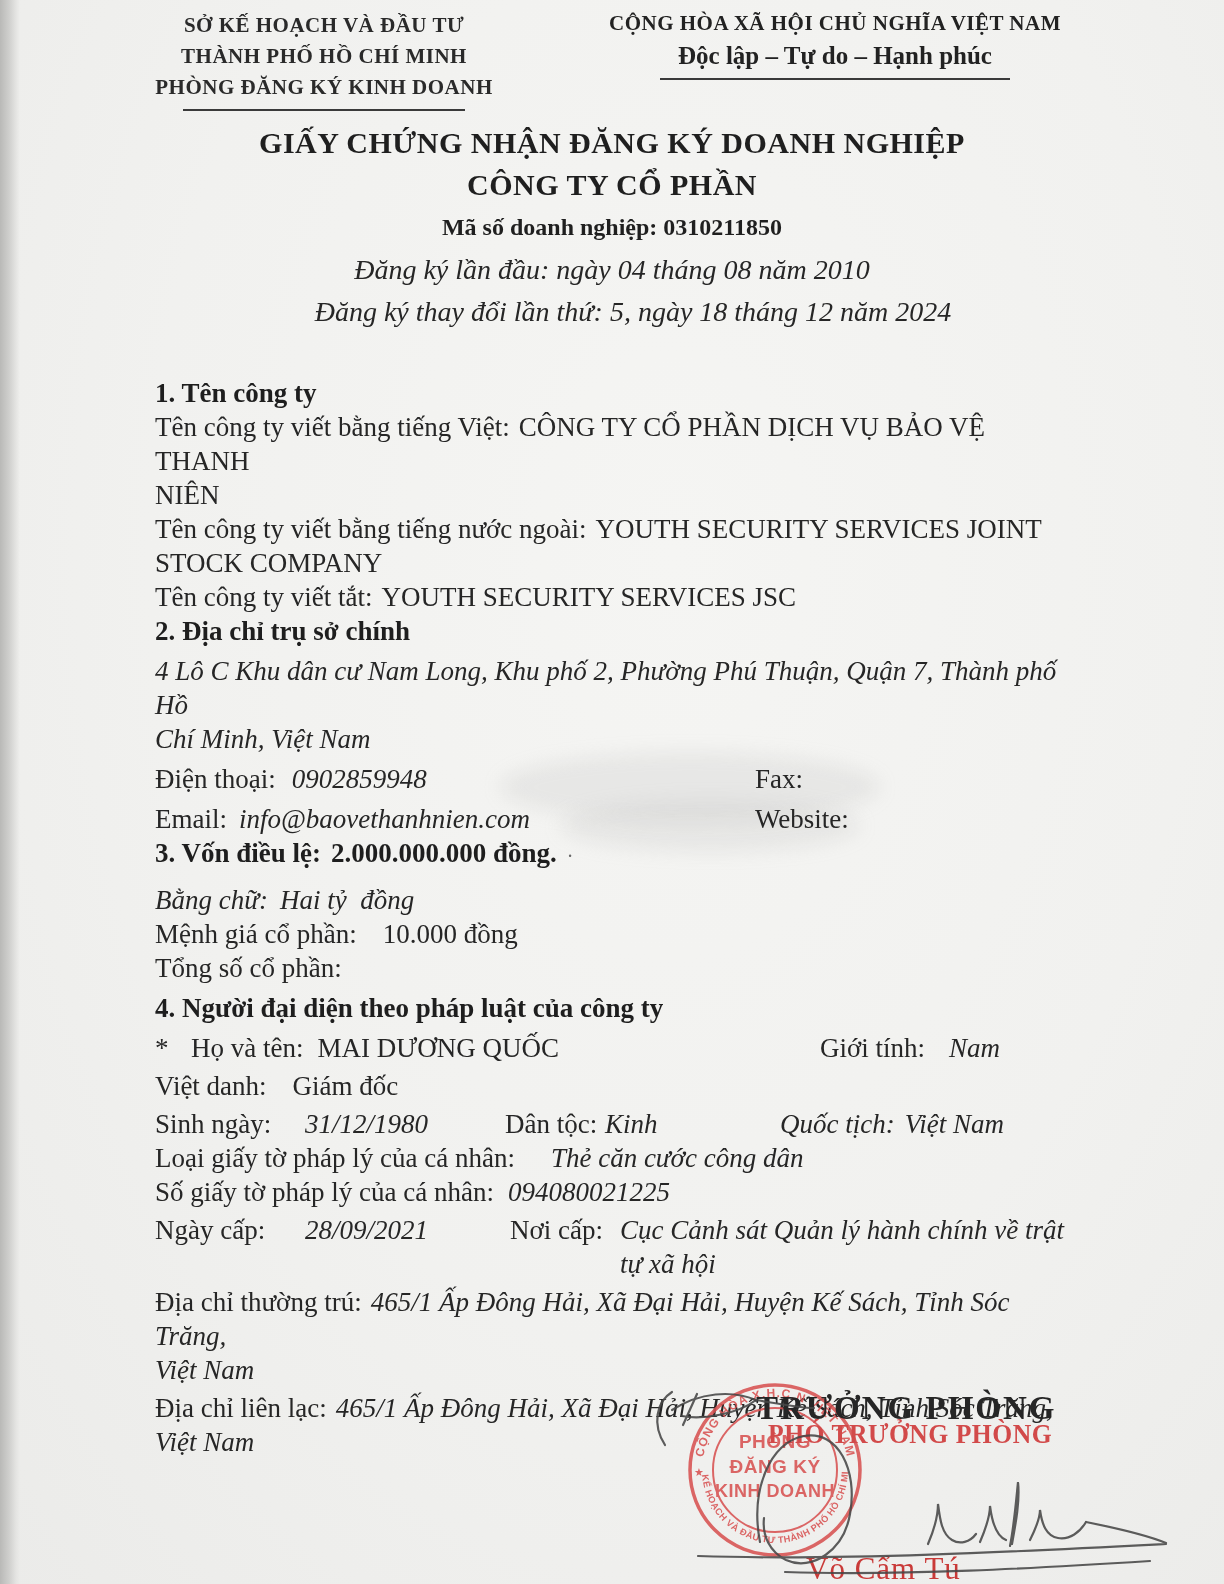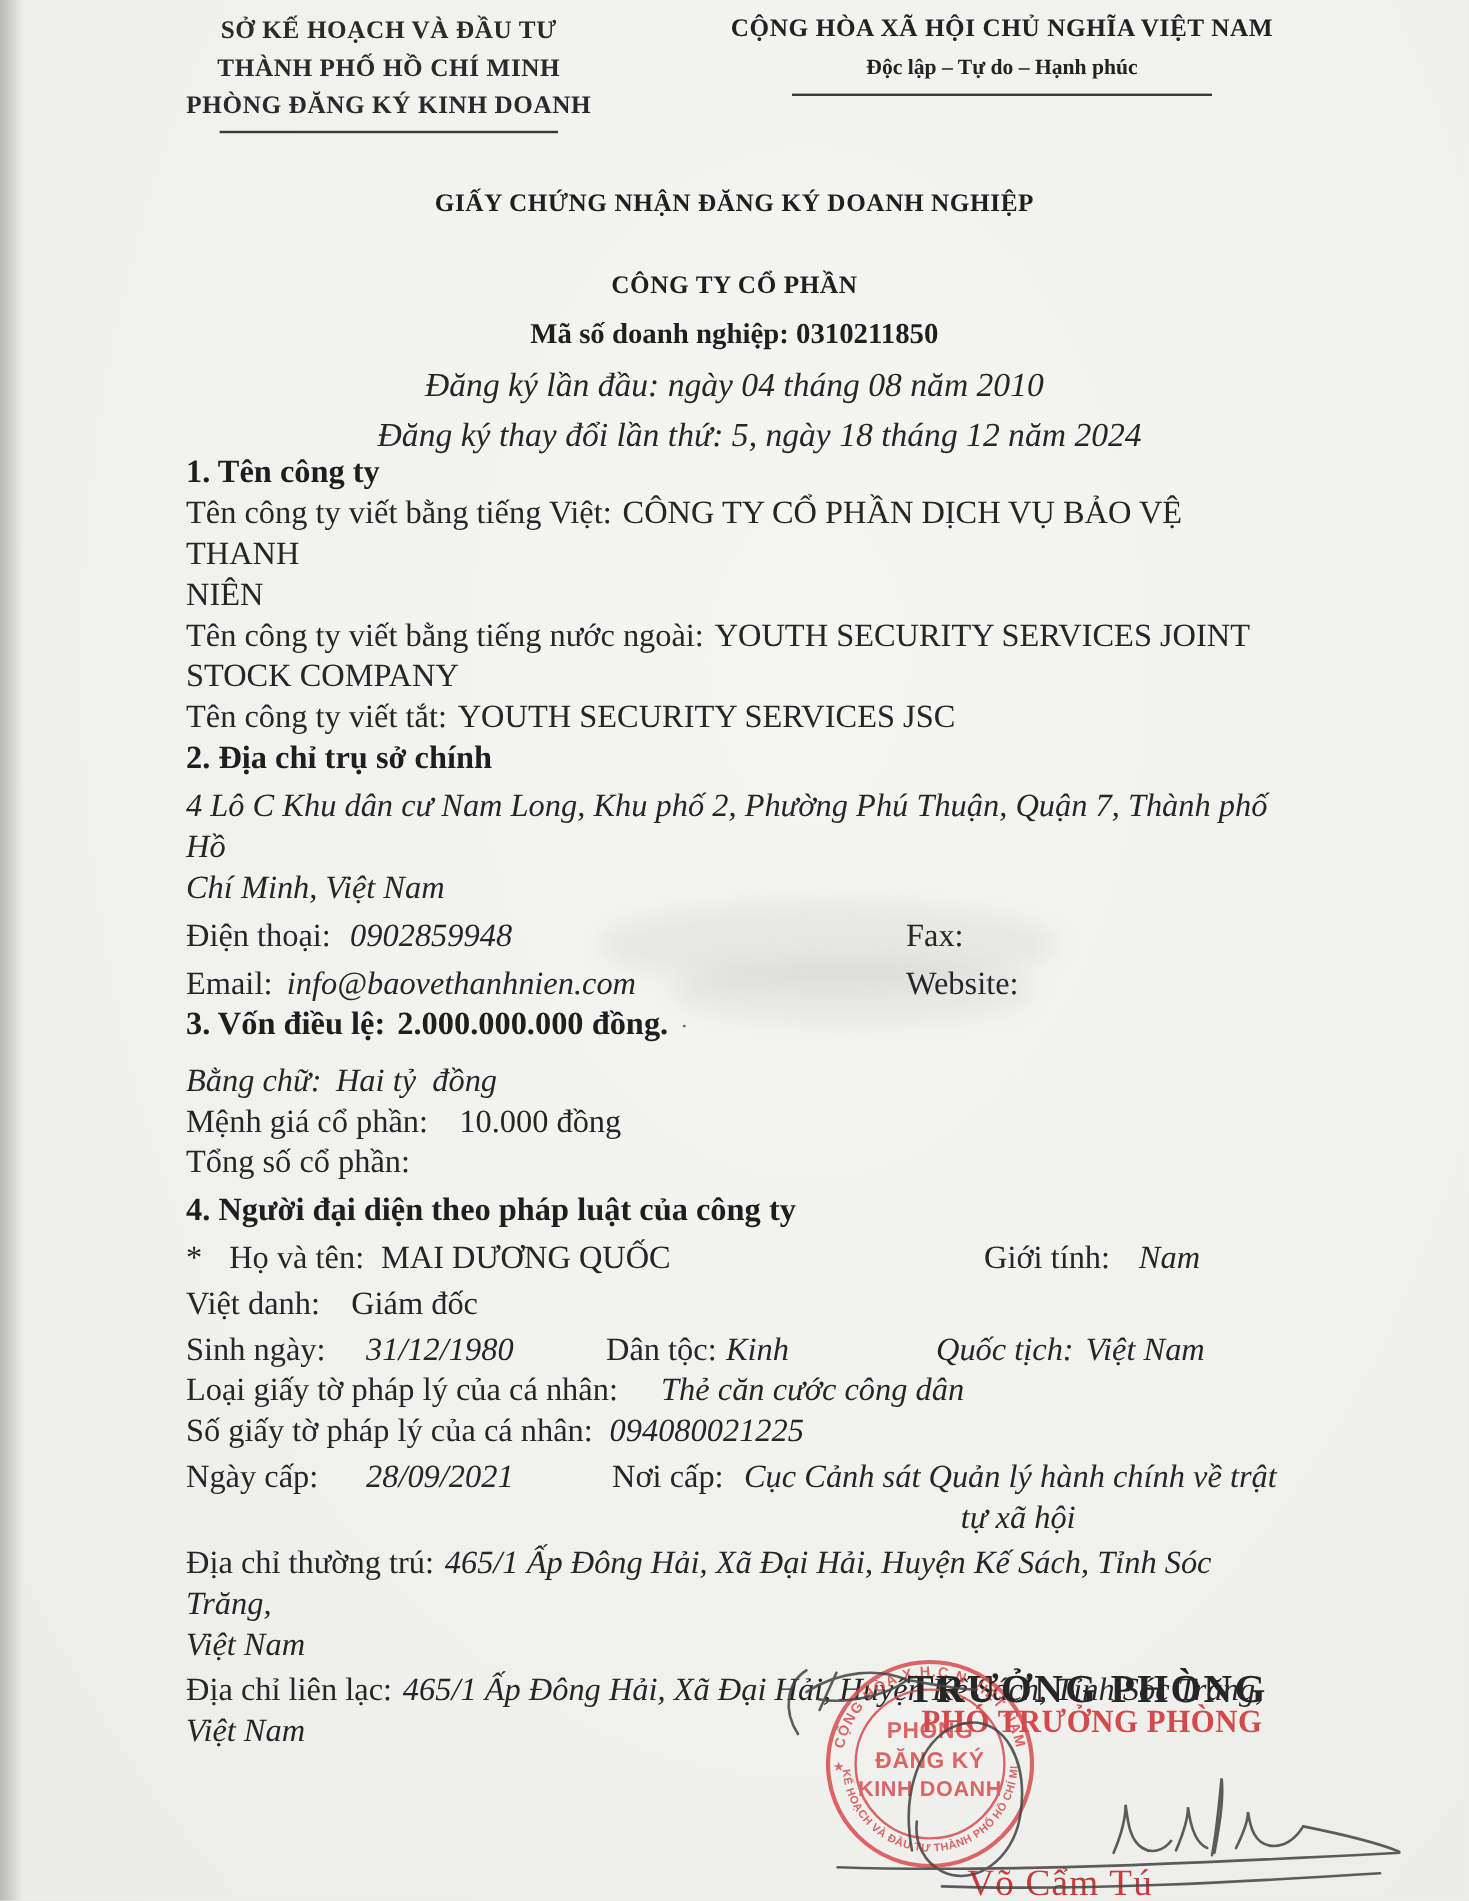--- a/index.html
+++ b/index.html
@@ -10,28 +10,28 @@
   }
   .scan-edge{position:absolute;left:0;top:0;bottom:0;width:20px;
     background:linear-gradient(to right,#b9b9b7 0%,#cfcfcd 45%,#e4e4e2 80%,rgba(230,230,228,0) 100%);}
   .smudge{position:absolute;border-radius:50%;filter:blur(9px);background:rgba(168,170,166,.16);}
 
   
   .hdr-left{position:absolute;left:124px;top:10px;width:400px;text-align:center;font-weight:bold;color:#2a2a2a;}
   .hdr-left .l{font-size:21px;line-height:31px;letter-spacing:.5px;}
   .hdr-right{position:absolute;left:590px;top:8px;width:490px;text-align:center;font-weight:bold;color:#222;}
   .hdr-right .l1{font-size:21px;line-height:30px;letter-spacing:.5px;}
-  .hdr-right .l2{font-size:18px;line-height:32px;margin-top:2px;}
+  .hdr-right .l2{font-size:25px;line-height:32px;margin-top:2px;}
   .rule{height:2px;background:#3a3a3a;margin:6px auto 0;}
   .rule.left{width:282px;}
   .rule.right{width:350px;}
 
   
   .title-block{position:absolute;left:0;top:122px;width:1224px;text-align:center;}
-  .cert-title{font-size:21px;line-height:42px;font-weight:bold;color:#1f1f1f;letter-spacing:.5px;margin-top:26px;}
+  .cert-title{font-size:30px;line-height:42px;font-weight:bold;color:#1f1f1f;letter-spacing:.5px;}
   .tax-code{font-size:24px;font-weight:bold;margin-top:8px;color:#1f1f1f;}
   .reg-line{font-size:28px;font-style:italic;margin-top:9px;line-height:40px;color:#262626;}
 
   
   .body{position:absolute;left:155px;top:376px;width:922px;font-size:27px;line-height:34px;color:#262626;}
   .h{font-weight:bold;color:#1e1e1e;}
   .i{font-style:italic;}
   .pre{white-space:pre-wrap;}
   .val{margin-left:9px;}
   .row{display:flex;}
@@ -41,21 +41,21 @@
   .w150{display:inline-block;width:150px;}
   .w200{display:inline-block;width:200px;}
   .w205{display:inline-block;width:205px;}
   .w100{display:inline-block;width:100px;}
   .w175{display:inline-block;width:175px;}
   .w110{display:inline-block;width:110px;}
   .mt4{margin-top:4px;}.mt6{margin-top:6px;}.mt10{margin-top:10px;}
   .ml12{margin-left:12px;margin-top:24px;}.ml14{margin-left:14px;}.ml16{margin-left:16px;}
   .ml24{margin-left:24px;}.ml26{margin-left:26px;}.ml36{margin-left:36px;}.ml10{margin-left:10px;}
   .place-wrap{flex:1;}
-  .place-wrap .l2c{text-align:center;}
+  .place-wrap .l2c{}
   .artifact{color:#6a6a6a;margin-left:10px;font-size:20px;vertical-align:middle;}
 
   
   .stamp-svg{position:absolute;left:686px;top:1381px;width:178px;height:178px;opacity:.88;}
   .sig-deputy{position:absolute;left:768px;top:1419px;font-size:27px;font-weight:bold;color:#d24a4a;
     transform:scaleX(.95);transform-origin:left top;letter-spacing:.5px;white-space:nowrap;}
   .sig-title{position:absolute;left:756px;top:1390px;font-size:33px;font-weight:bold;color:#262626;
     letter-spacing:2px;white-space:nowrap;}
   .sig-name{position:absolute;left:806px;top:1551px;font-size:31px;color:#c93a38;letter-spacing:1px;white-space:nowrap;}
   .ink-svg{position:absolute;left:560px;top:1330px;width:664px;height:254px;}

